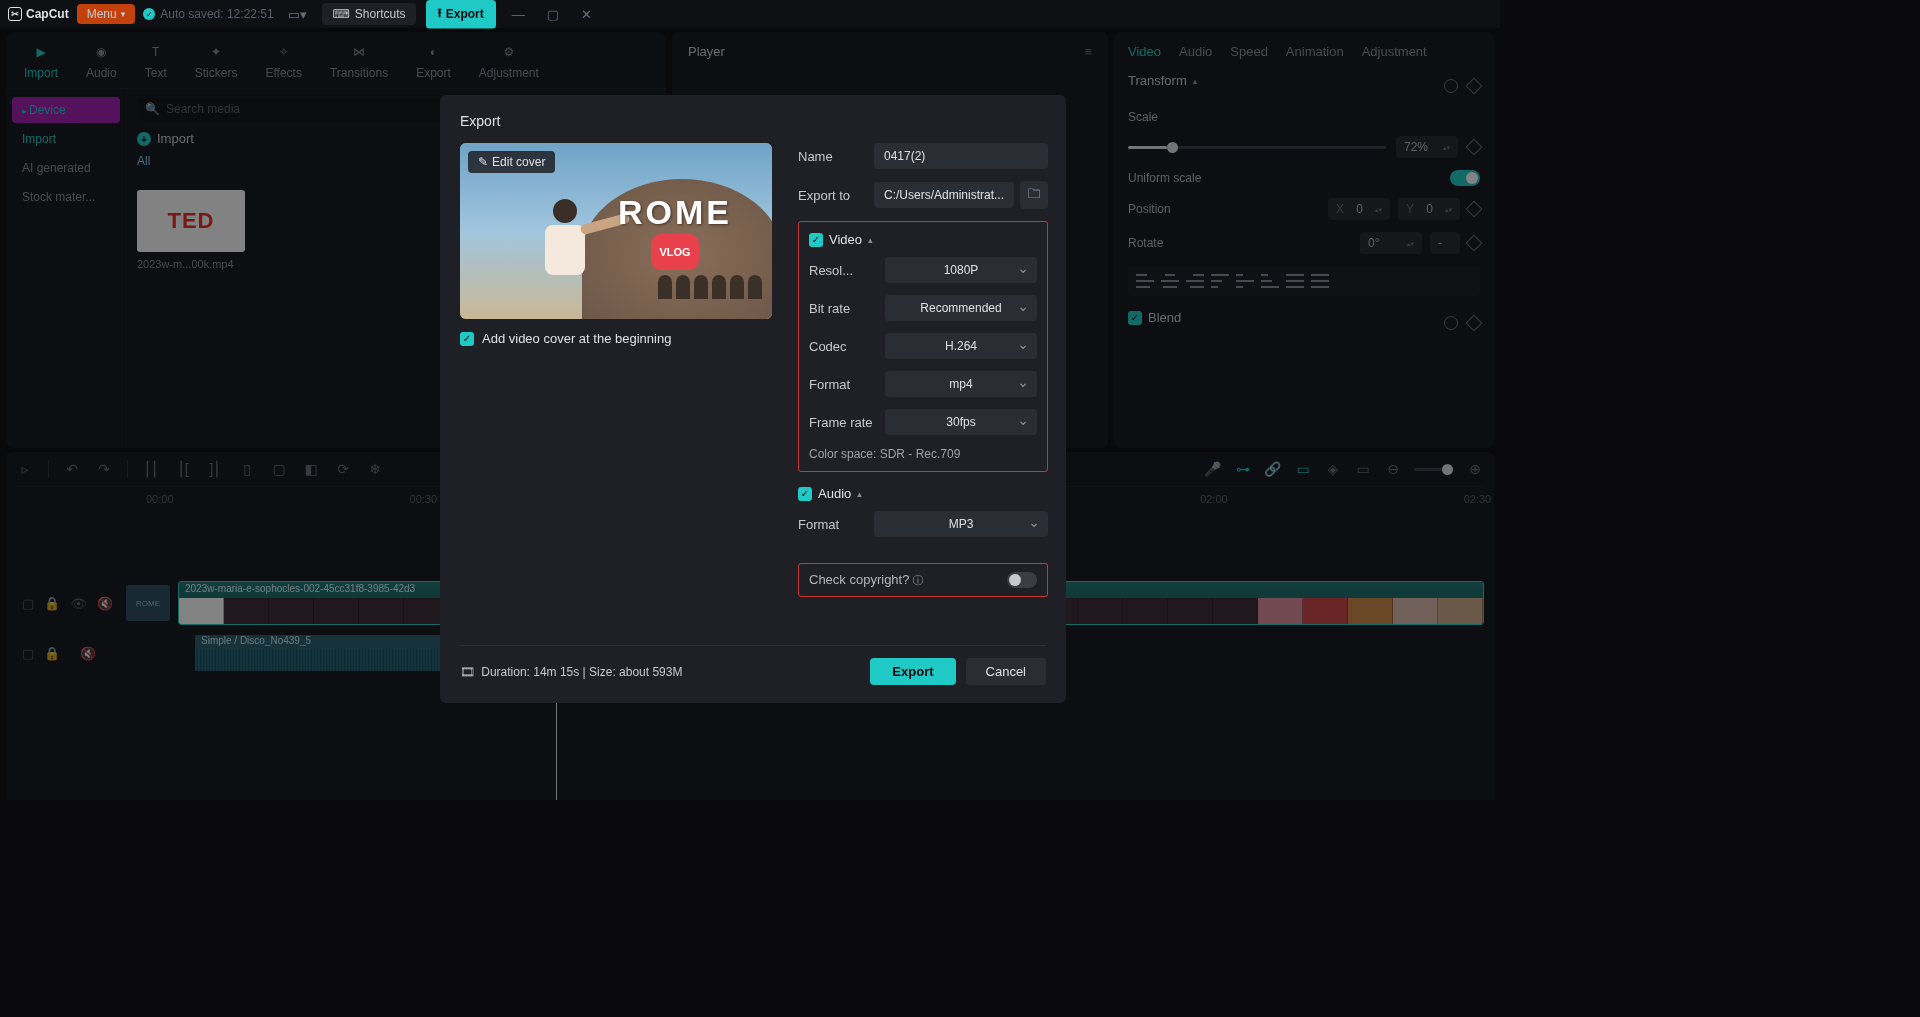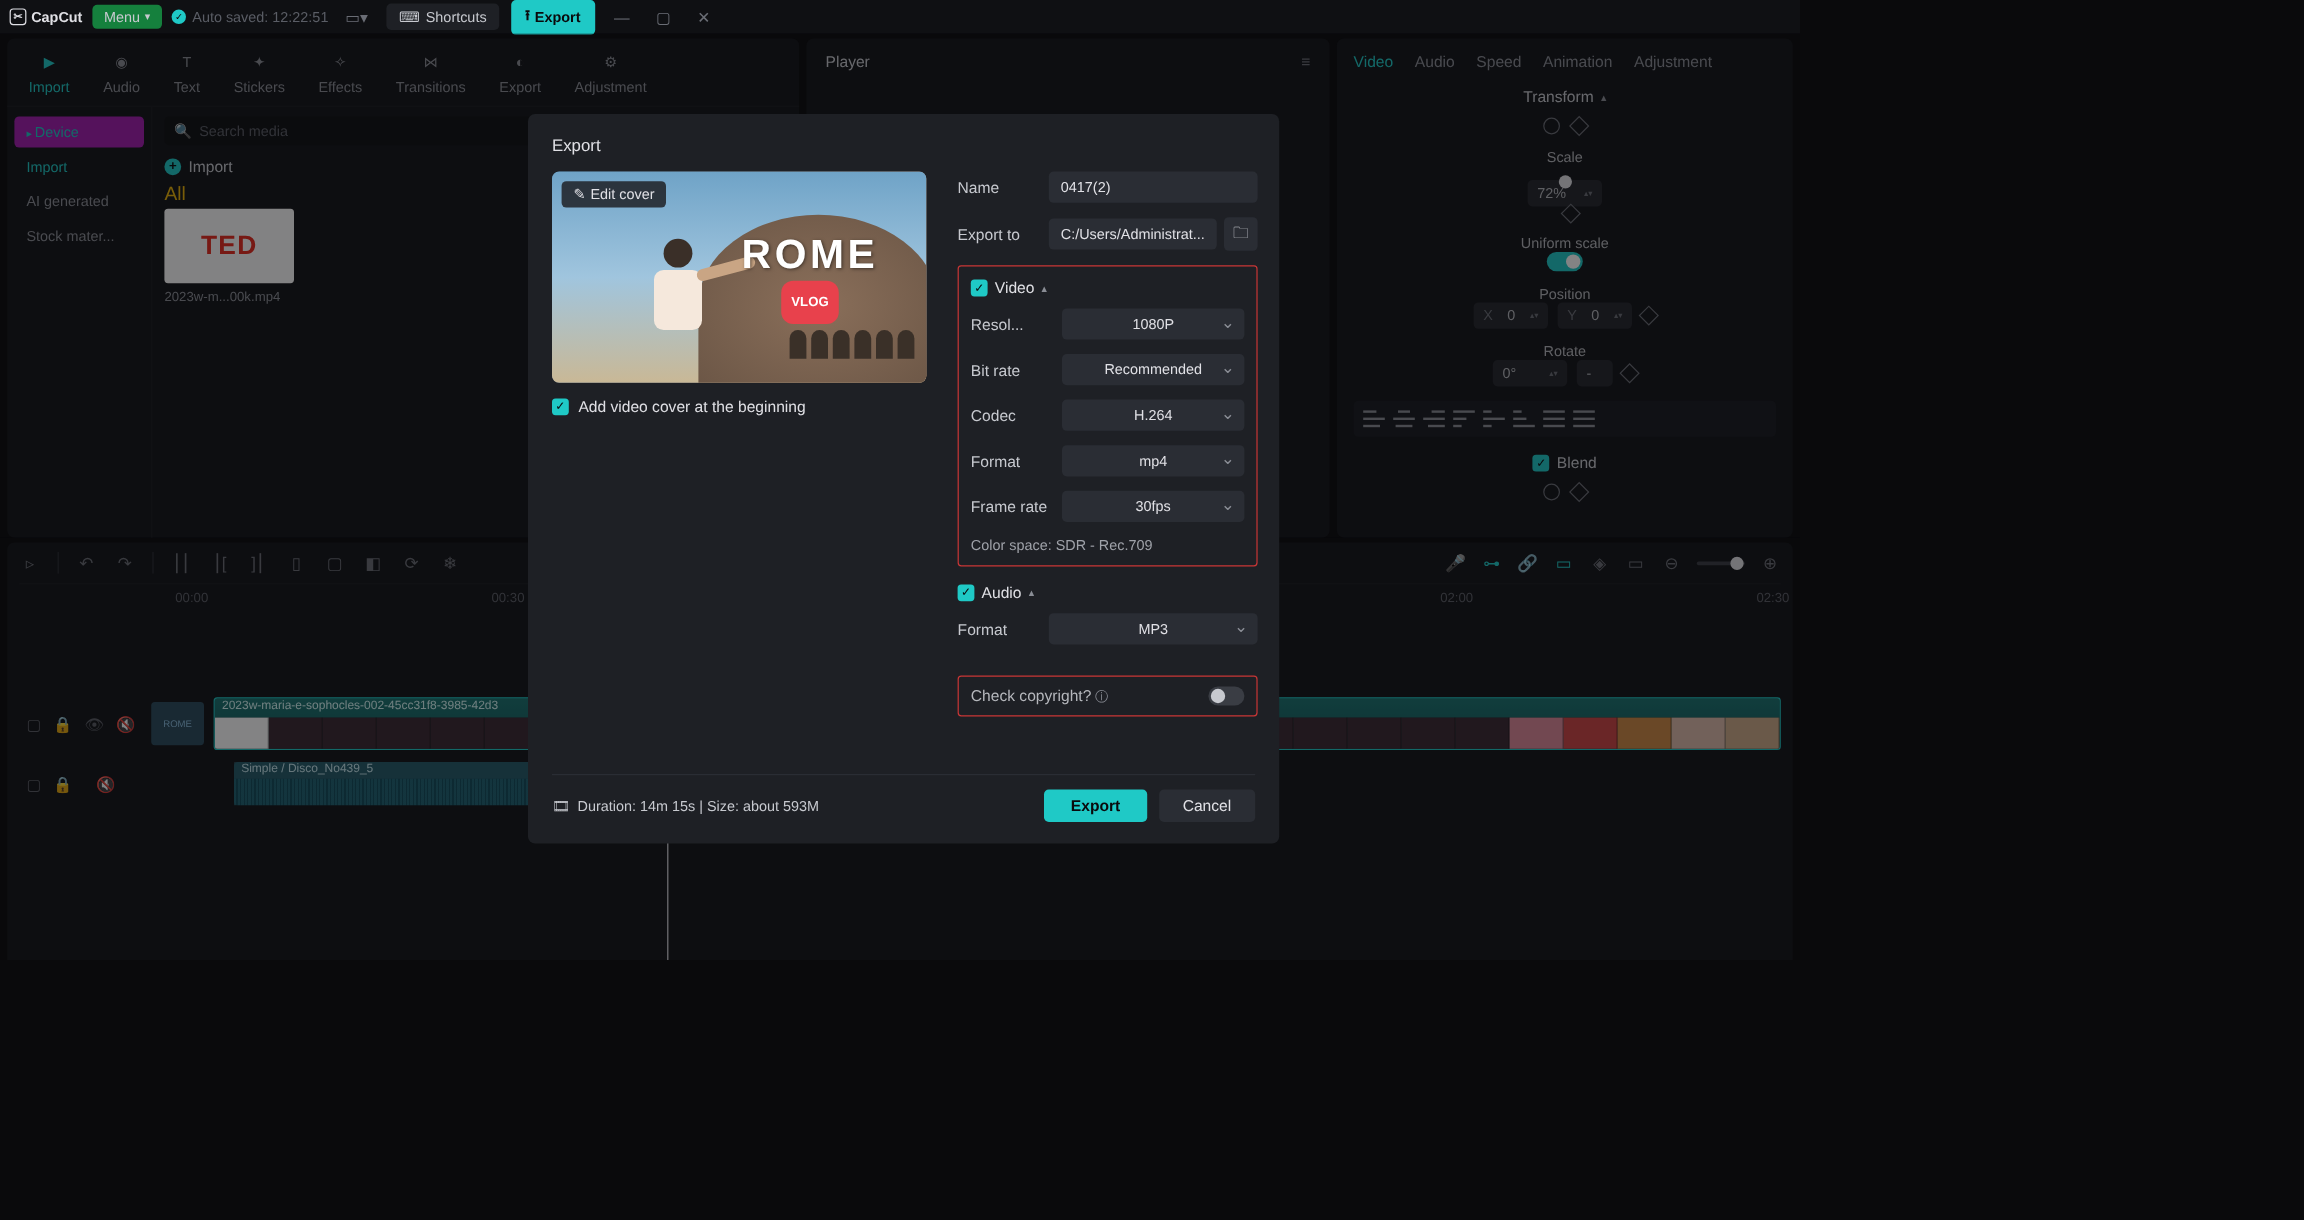--- a/index.html
+++ b/index.html
@@ -2,21 +2,21 @@
 <html><head>
 <meta charset="utf-8">
 <style>
 * { margin: 0; padding: 0; box-sizing: border-box; font-family: -apple-system, "Segoe UI", Arial, sans-serif; }
 body { background: #0a0a0c; color: #b5b7bc; font-size: 13px; width: 1500px; height: 800px; overflow: hidden; position: relative; }
 
 
 .titlebar { height: 28px; background: #0f1013; display: flex; align-items: center; padding: 0 8px; gap: 8px; }
 .logo { color: #e0e0e5; font-weight: 600; font-size: 12px; display: flex; align-items: center; gap: 4px; }
 .logo-icon { width: 14px; height: 14px; border: 1.5px solid #e0e0e5; border-radius: 3px; display: inline-flex; align-items: center; justify-content: center; font-size: 9px;}
-.menu-btn { background: #15803d; color: #c7c9cf; padding: 3px 10px; border-radius: 4px; font-size: 12px; display: flex; align-items: center; gap: 4px; }
+.menu-btn { background: #c2410c; color: #c7c9cf; padding: 3px 10px; border-radius: 4px; font-size: 12px; display: flex; align-items: center; gap: 4px; }
 .autosave { color: #5a5d65; font-size: 12px; display: flex; align-items: center; gap: 5px; }
 .check-dot { width: 12px; height: 12px; background: #1fc9c6; border-radius: 50%; display: inline-flex; align-items: center; justify-content: center; color: #0a0a0c; font-size: 8px; }
 .title-center { flex: 1; text-align: center; color: #e0e0e5; font-size: 13px; }
 .title-right { display: flex; align-items: center; gap: 10px; }
 .shortcuts-btn { background: #1e2025; color: #c7c9cf; padding: 4px 10px; border-radius: 4px; font-size: 12px; display: flex; align-items: center; gap: 5px; }
 .export-btn-top { background: #1fc9c6; color: #0a0a0c; padding: 4px 12px; border-radius: 4px; font-size: 12px; font-weight: 600; display: flex; align-items: center; gap: 4px; }
 .win-ctrl { color: #6a6d75; font-size: 13px; padding: 0 6px; }
 
 
 .upper-wrap { display: flex; height: 420px; padding: 4px 6px 0 6px; gap: 6px; }
@@ -27,37 +27,37 @@
 .mticon { width: 20px; height: 20px; display: flex; align-items: center; justify-content: center; }
 .media-body { display: flex; flex: 1; }
 .media-side { width: 120px; padding: 8px 6px; display: flex; flex-direction: column; gap: 3px; }
 .ms-item { padding: 6px 10px; border-radius: 4px; color: #8a8d95; font-size: 12px; }
 .ms-item.hl { color: #1fc9c6; background: #a21caf; }
 .ms-item.sel { color: #1fc9c6; }
 .media-content { flex: 1; border-left: 1px solid #1b1d22; padding: 8px 10px; }
 .search-row { display: flex; align-items: center; gap: 6px; background: #0f1013; border-radius: 4px; padding: 5px 8px; color: #5a5d65; font-size: 12px; margin-bottom: 10px; }
 .import-hdr { display: flex; align-items: center; gap: 6px; color: #c7c9cf; font-size: 13px; margin-bottom: 8px; }
 .plus-circ { width: 14px; height: 14px; border-radius: 50%; background: #1fc9c6; color: #0a0a0c; display: inline-flex; align-items: center; justify-content: center; font-size: 11px; font-weight: 700;}
-.all-lbl { color: #eab308; font-size: 16px; margin-bottom: 2px; }
+.all-lbl { color: #7dd3fc; font-size: 12px; margin-bottom: 22px; }
 .thumb { width: 108px; height: 62px; background: #fdfdfd; border-radius: 3px; display: flex; align-items: center; justify-content: center; }
 .ted { color: #e62b1e; font-weight: 800; font-size: 22px; letter-spacing: 1px; }
 .thumb-lbl { color: #8a8d95; font-size: 11px; margin-top: 6px; max-width: 108px; overflow: hidden; text-overflow: ellipsis; white-space: nowrap;}
 
 .player-panel { flex: 1; background: #131418; border-radius: 6px; padding: 12px 16px; }
 .player-hdr { display: flex; justify-content: space-between; align-items: center; color: #c7c9cf; font-size: 13px; }
 
 .props-panel { width: 380px; background: #131418; border-radius: 6px; padding: 8px 14px 14px 14px; display: flex; flex-direction: column; }
 .props-tabs { display: flex; gap: 18px; font-size: 13px; margin-bottom: 10px; }
 .props-tab { color: #8a8d95; padding: 4px 0; }
 .props-tab.active { color: #1fc9c6; }
 .sub-tabs { display: flex; gap: 0; margin-bottom: 14px; }
 .sub-tab { flex: 1; text-align: center; padding: 6px 0; font-size: 12px; color: #5a5d65; border-radius: 4px; }
 .sub-tab.active { background: #2a2d34; color: #e0e0e5; }
 .prop-section-title { color: #c7c9cf; font-size: 13px; margin-bottom: 10px; display: flex; align-items: center; gap: 6px; }
-.prop-row { display: flex; align-items: center; justify-content: space-between; margin-bottom: 12px; font-size: 12px; color: #b5b7bc; flex-direction: column; }
+.prop-row { display: flex; align-items: center; justify-content: space-between; margin-bottom: 12px; font-size: 12px; color: #b5b7bc; }
 .slider-track { flex: 1; height: 3px; background: #3a3d44; border-radius: 2px; position: relative; margin: 0 10px; }
 .slider-fill { position: absolute; left: 0; top: 0; height: 100%; background: #e0e0e5; border-radius: 2px; }
 .slider-knob { position: absolute; top: -4px; width: 11px; height: 11px; background: #e0e0e5; border-radius: 50%; }
 .num-box { background: #24262c; padding: 4px 8px; border-radius: 4px; min-width: 62px; text-align: center; display: flex; align-items: center; justify-content: space-between; gap: 4px;}
 .num-box .arrs { display:flex; flex-direction:column; font-size:7px; line-height:7px; color:#6a6d75;}
 .toggle { width: 30px; height: 16px; background: #1fc9c6; border-radius: 8px; position: relative; }
 .toggle::after { content: ""; position: absolute; right: 2px; top: 2px; width: 12px; height: 12px; background: #fff; border-radius: 50%; }
 .pos-row { display: flex; gap: 8px; align-items: center; }
 .diamond { width: 12px; height: 12px; border: 1.5px solid #6a6d75; transform: rotate(45deg); }
 .reset-ic { width: 14px; height: 14px; border: 1.5px solid #6a6d75; border-radius: 50%; position: relative;}

